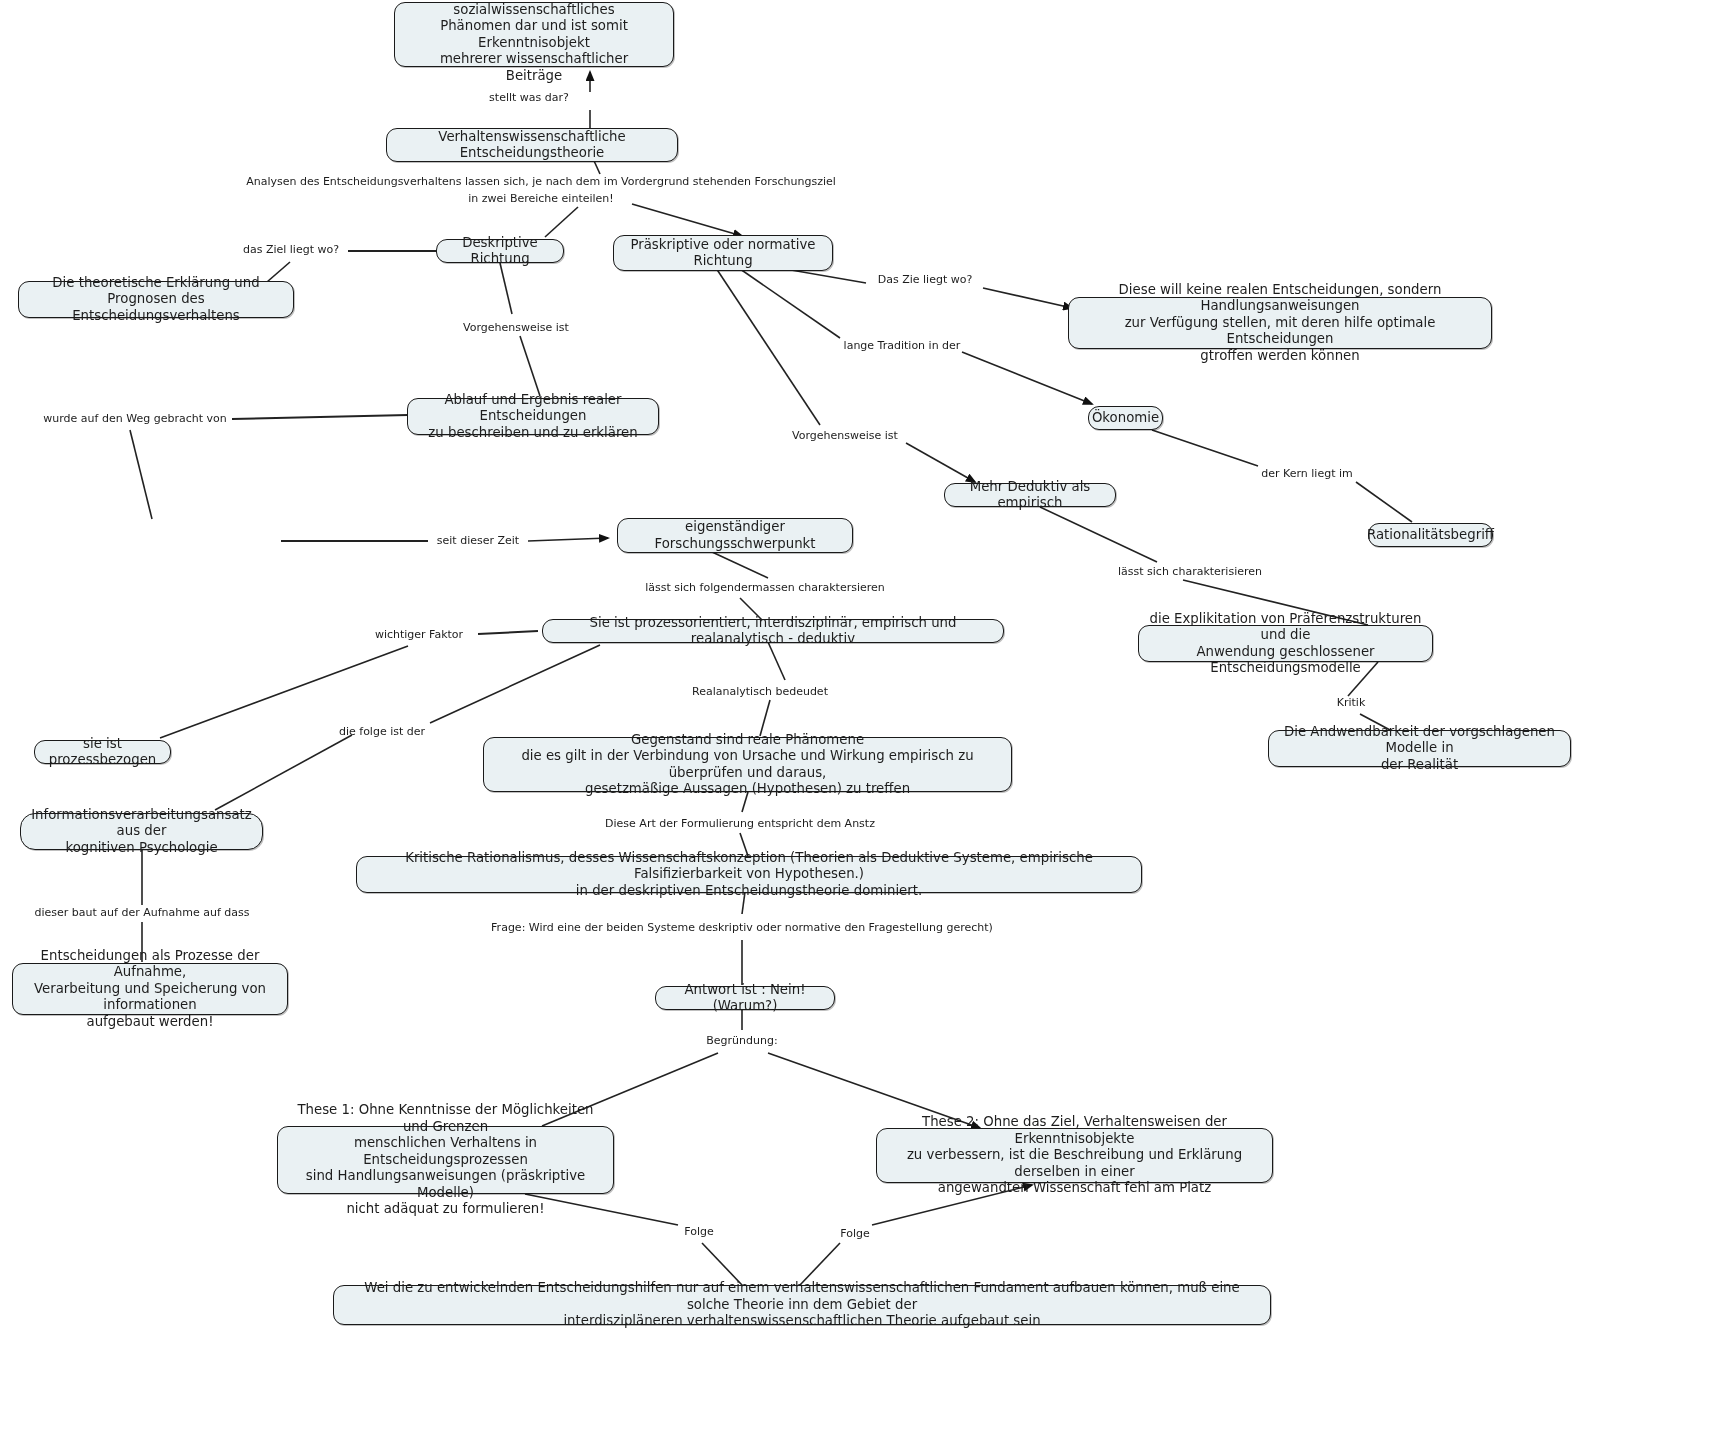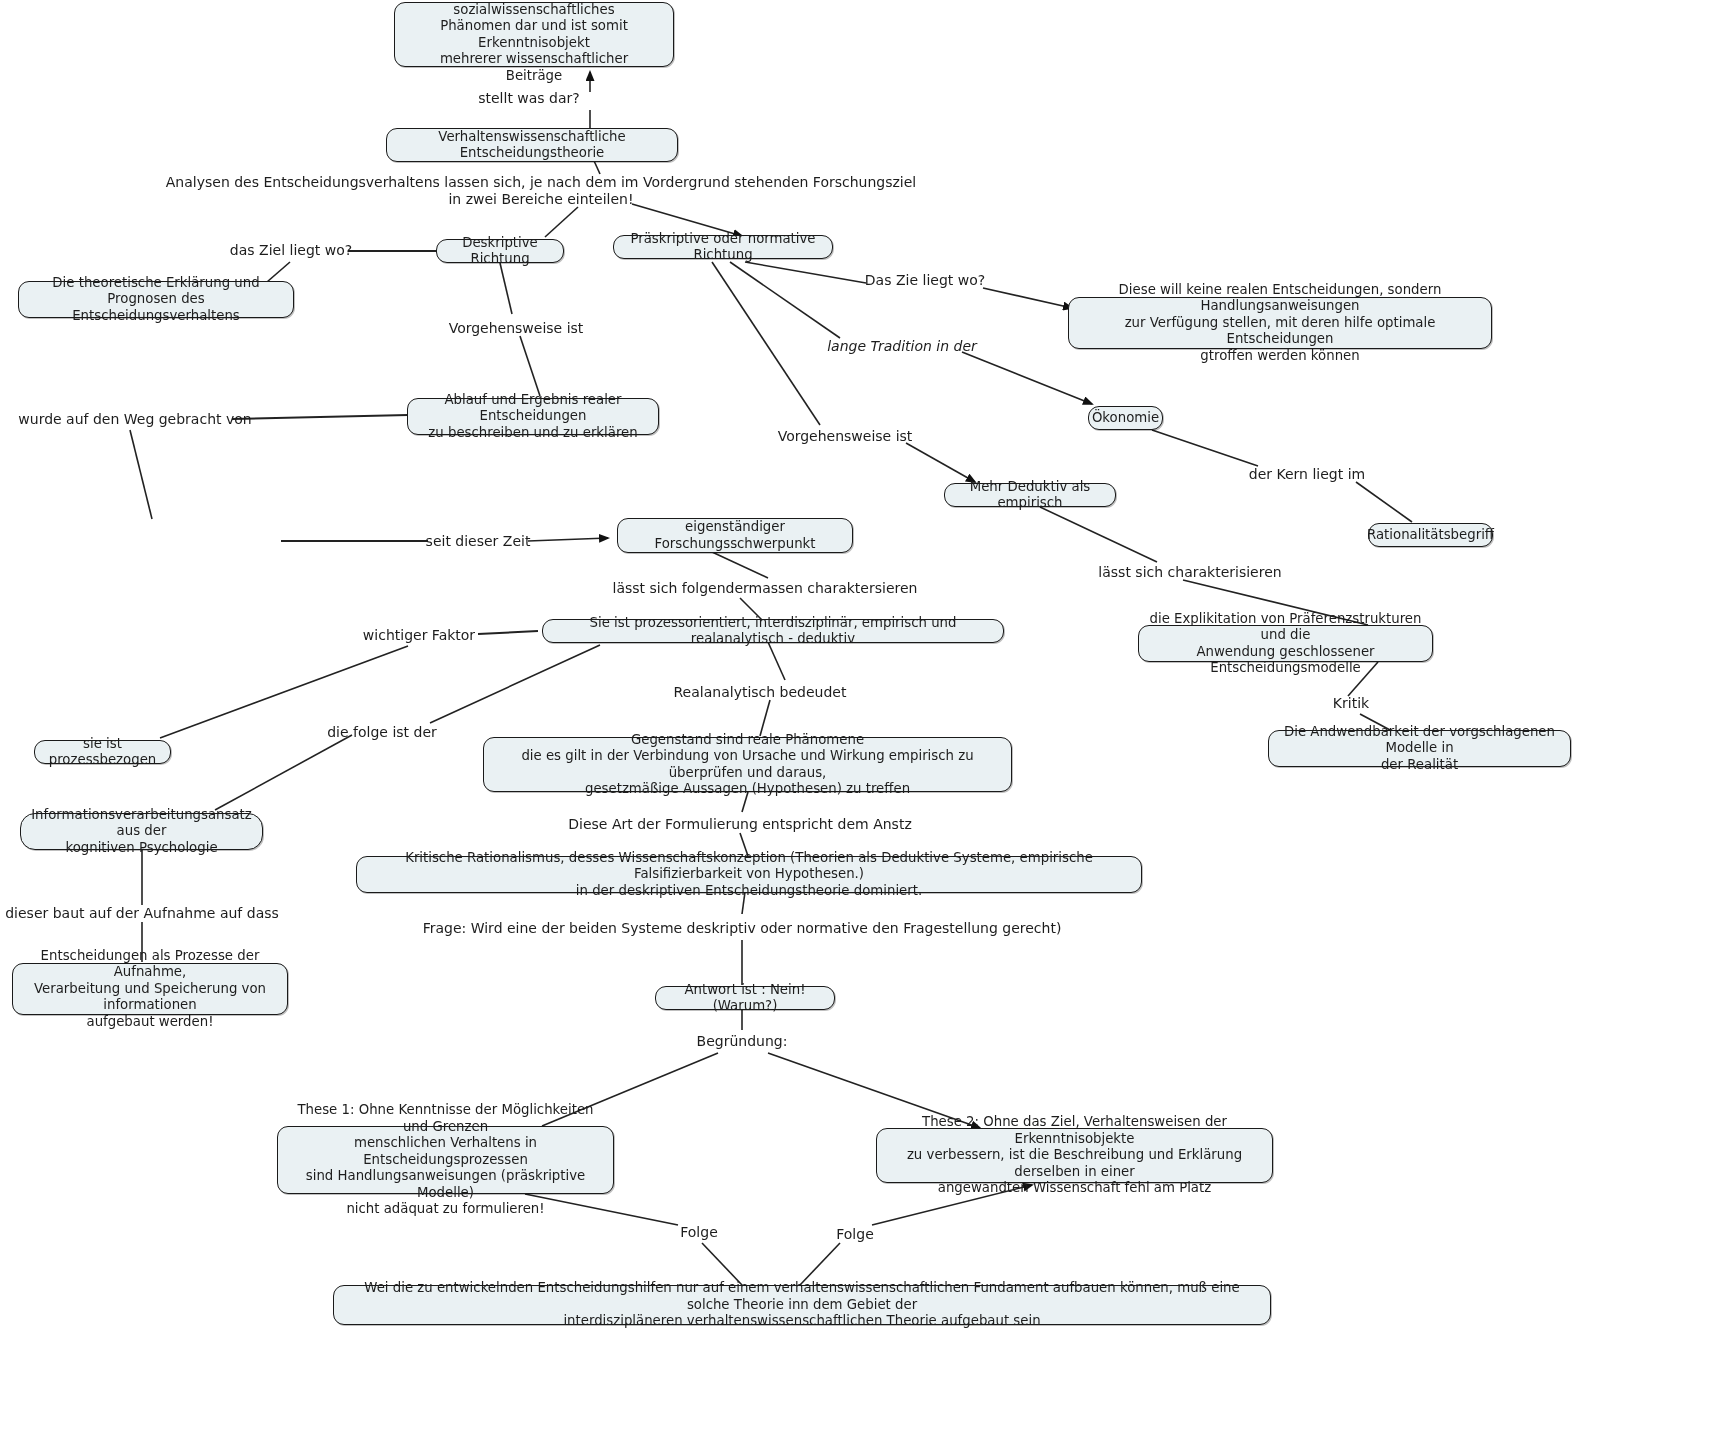--- a/index.html
+++ b/index.html
@@ -22,21 +22,21 @@
     display:flex;
     align-items:center;
     justify-content:center;
     padding:5px 9px;
     white-space:pre-line;
     box-shadow:1px 1px 0 rgba(0,0,0,0.25);
   }
   .lbl{
     position:absolute;
     color:#1d1d1d;
-    font-size:14px;
+    font-size:11px;
     line-height:16.5px;
     text-align:center;
     white-space:pre-line;
     background:transparent;
     transform:translateX(-50%);
   }
 </style>
 </head>
 <body>
 
@@ -145,21 +145,21 @@
 
   <div class="node" style="left:394px;top:2px;width:280px;height:65px;">Ein universalles sozialwissenschaftliches
 Phänomen dar und ist somit Erkenntnisobjekt
 mehrerer wissenschaftlicher
 Beiträge</div>
 
   <div class="node" style="left:386px;top:128px;width:292px;height:34px;">Verhaltenswissenschaftliche Entscheidungstheorie</div>
 
   <div class="node" style="left:436px;top:239px;width:128px;height:24px;">Deskriptive Richtung</div>
 
-  <div class="node" style="left:613px;top:235px;width:220px;height:24px;">Präskriptive oder normative Richtung</div>
+  <div class="node" style="left:613px;top:235px;width:220px;height:36px;">Präskriptive oder normative Richtung</div>
 
   <div class="node" style="left:18px;top:281px;width:276px;height:37px;">Die theoretische Erklärung und Prognosen des
 Entscheidungsverhaltens</div>
 
   <div class="node" style="left:1068px;top:297px;width:424px;height:52px;">Diese will keine realen Entscheidungen, sondern Handlungsanweisungen
 zur Verfügung stellen, mit deren hilfe optimale Entscheidungen
 gtroffen werden können</div>
 
   <div class="node" style="left:407px;top:398px;width:252px;height:37px;">Ablauf und Ergebnis realer Entscheidungen
 zu beschreiben und zu erklären</div>
@@ -215,21 +215,21 @@
 
   <div class="lbl" style="left:541px;top:174px;">Analysen des Entscheidungsverhaltens lassen sich, je nach dem im Vordergrund stehenden Forschungsziel
 in zwei Bereiche einteilen!</div>
 
   <div class="lbl" style="left:291px;top:242px;">das Ziel liegt wo?</div>
 
   <div class="lbl" style="left:925px;top:272px;">Das Zie liegt wo?</div>
 
   <div class="lbl" style="left:516px;top:320px;">Vorgehensweise ist</div>
 
-  <div class="lbl" style="left:902px;top:338px;font-style:italic;">lange Tradition in der</div>
+  <div class="lbl" style="left:902px;top:338px;">lange Tradition in der</div>
 
   <div class="lbl" style="left:845px;top:428px;">Vorgehensweise ist</div>
 
   <div class="lbl" style="left:1307px;top:466px;">der Kern liegt im</div>
 
   <div class="lbl" style="left:135px;top:411px;">wurde auf den Weg gebracht von</div>
 
   <div class="lbl" style="left:478px;top:533px;">seit dieser Zeit</div>
 
   <div class="lbl" style="left:765px;top:580px;">lässt sich folgendermassen charaktersieren</div>

